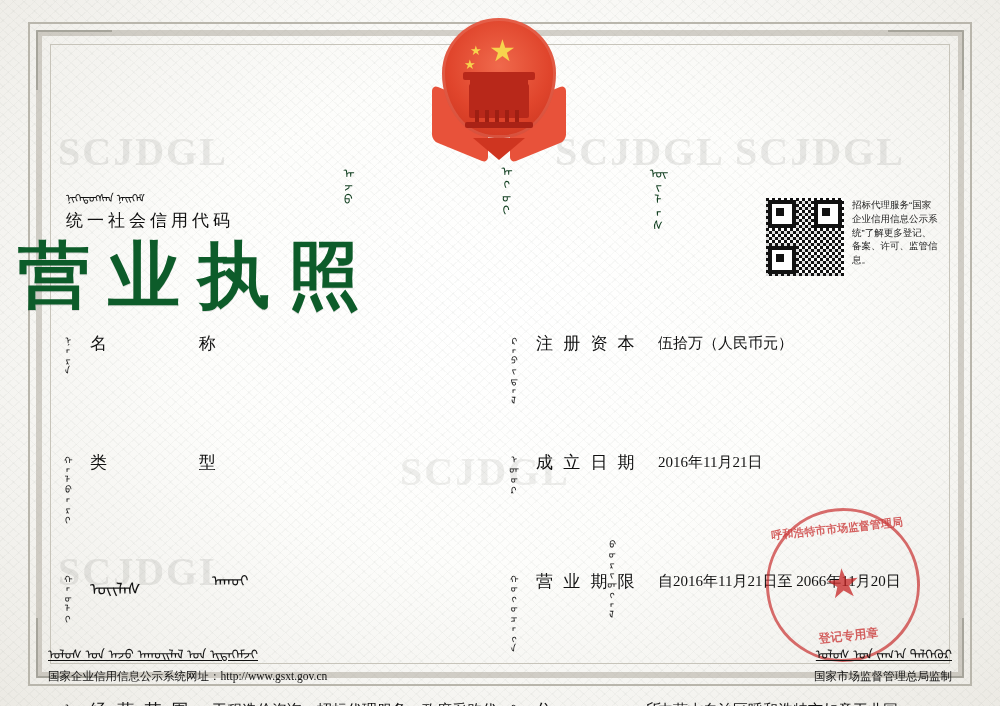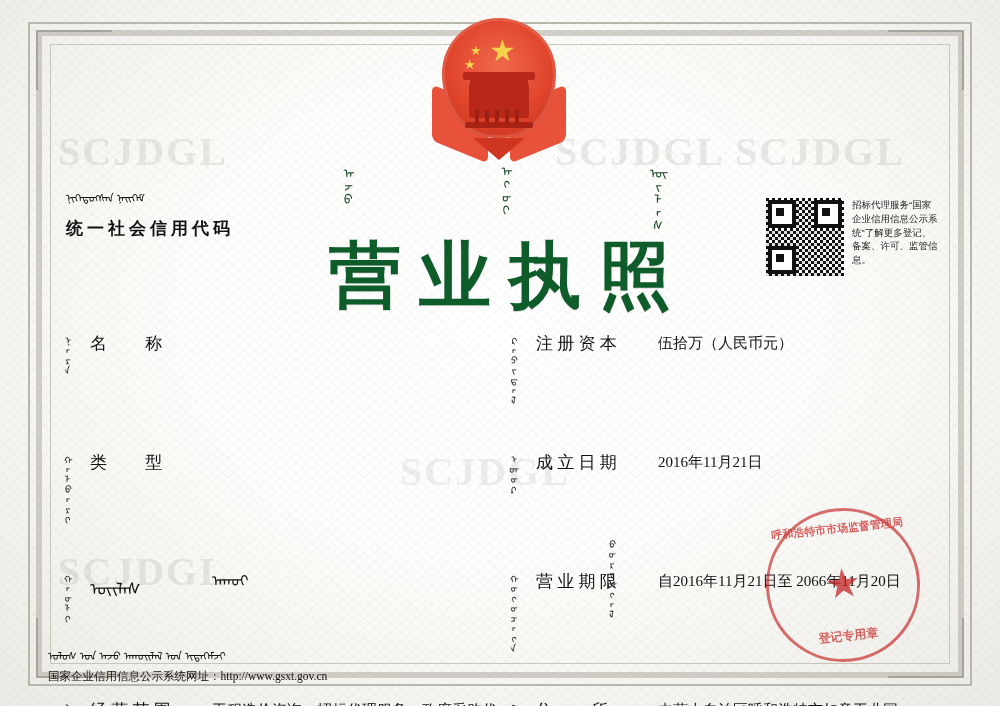--- a/index.html
+++ b/index.html
@@ -111,31 +111,31 @@
     white-space:nowrap;
   }
   .mong-title{
     position:absolute;font-size:13px;color:#0f3d1e;
   }
   .mt1{left:334px;top:166px;height:62px;}
   .mt2{left:492px;top:164px;height:40px;}
   .mt3{left:644px;top:166px;height:62px;}
 
   .title{
-    position:absolute;left:0;right:0;top:228px;text-align:center;
+    position:absolute;left:0;right:0;top:228px;
     font-family:"Liberation Serif", serif;
     font-size:72px;font-weight:700;color:#0d5c2a;
     letter-spacing:18px;text-indent:18px;
     text-shadow:0 1px 0 rgba(0,0,0,0.12);
   }
 
   .code-block{position:absolute;left:66px;top:186px;}
-  .code-mong{font-size:11px;color:#111;letter-spacing:2px;margin-bottom:12px;}
+  .code-mong{font-size:11px;color:#111;letter-spacing:2px;margin-bottom:4px;}
   .code-label{
-    font-family:"Liberation Serif", serif;font-size:17px;color:#111;letter-spacing:4px;font-weight:700;
+    font-family:"Liberation Serif", serif;font-size:17px;color:#111;letter-spacing:4px;font-weight:400;
   }
   .code-value{
     font-family:"Liberation Serif", serif;font-size:15px;color:#111;margin-top:6px;letter-spacing:0.5px;
   }
 
   .qr{
     position:absolute;left:766px;top:198px;width:78px;height:78px;
     background:
       repeating-linear-gradient(0deg,#111 0 3px, #fff 3px 6px),
       repeating-linear-gradient(90deg,#111 0 3px, #fff 3px 6px);
@@ -154,21 +154,21 @@
 
   
   .fields{position:absolute;left:56px;top:332px;width:892px;}
   .row{display:flex;}
   .col{width:446px;display:flex;align-items:flex-start;}
   .fmong{
     width:34px;flex:0 0 34px;font-size:10px;color:#111;letter-spacing:1px;
     padding-top:3px;
   }
   .flabel{
-    flex:0 0 auto;font-family:Liberation Serif, serif;font-size:17px;color:#111;
+    flex:0 0 auto;font-family:Liberation Mono, monospace;font-size:17px;color:#111;
     font-weight:400;white-space:nowrap;
   }
   .lbl-w4{width:116px;letter-spacing:0px;}
   .fvalue{
     font-family:"Liberation Serif", serif;font-size:15px;color:#111;line-height:1.55;
     padding-left:6px;
   }
   .rowgap{height:46px;}
 
   .scope-value{width:296px;}
@@ -202,21 +202,21 @@
     font-family:"Liberation Serif", serif;font-size:19px;color:#111;letter-spacing:2px;
   }
   .date-line .dm{font-size:9px;color:#111;vertical-align:super;letter-spacing:0;}
 
   .footer-left{
     position:absolute;left:48px;bottom:22px;text-align:left;
   }
   .footer-right{
     position:absolute;right:48px;bottom:22px;text-align:right;
   }
-  .f-mong{font-size:11px;color:#111;letter-spacing:1.5px;margin-bottom:1px;}
+  .f-mong{font-size:13px;color:#111;letter-spacing:1.5px;margin-bottom:1px;text-decoration:underline;}
   .f-text{font-family:"Liberation Serif", serif;font-size:11.5px;color:#111;margin-top:6px;}
 
   .mini-mong{
     font-family:"Liberation Sans", sans-serif;
   }
 </style>
 </head>
 <body>
 
 <div class="page">
@@ -337,13 +337,17 @@
     <div class="seal-star">★</div>
     <div class="seal-top" style="position:absolute;left:0;top:10px;width:100%;text-align:center;font-size:11px;font-weight:700;">呼和浩特市市场监督管理局</div>
     <div class="seal-bottom">登记专用章</div>
   </div>
 
 
   <div class="footer-left">
     <div class="f-mong mini-mong">ᠤᠯᠤᠰ ᠤᠨ ᠠᠵᠤ ᠠᠬᠤᠢᠯᠠᠯ ᠤᠨ ᠢᠲᠡᠭᠡᠮᠵᠢ</div>
     <div class="f-text">国家企业信用信息公示系统网址：http://www.gsxt.gov.cn</div>
   </div>
+  <div class="footer-right">
+    <div class="f-mong mini-mong">ᠤᠯᠤᠰ ᠤᠨ ᠵᠠᠬ᠎ᠠ ᠳᠡᠯᠭᠡᠭᠦᠷ</div>
+    <div class="f-text">国家市场监督管理总局监制</div>
+  </div>
 </div>
 
 </body></html>

